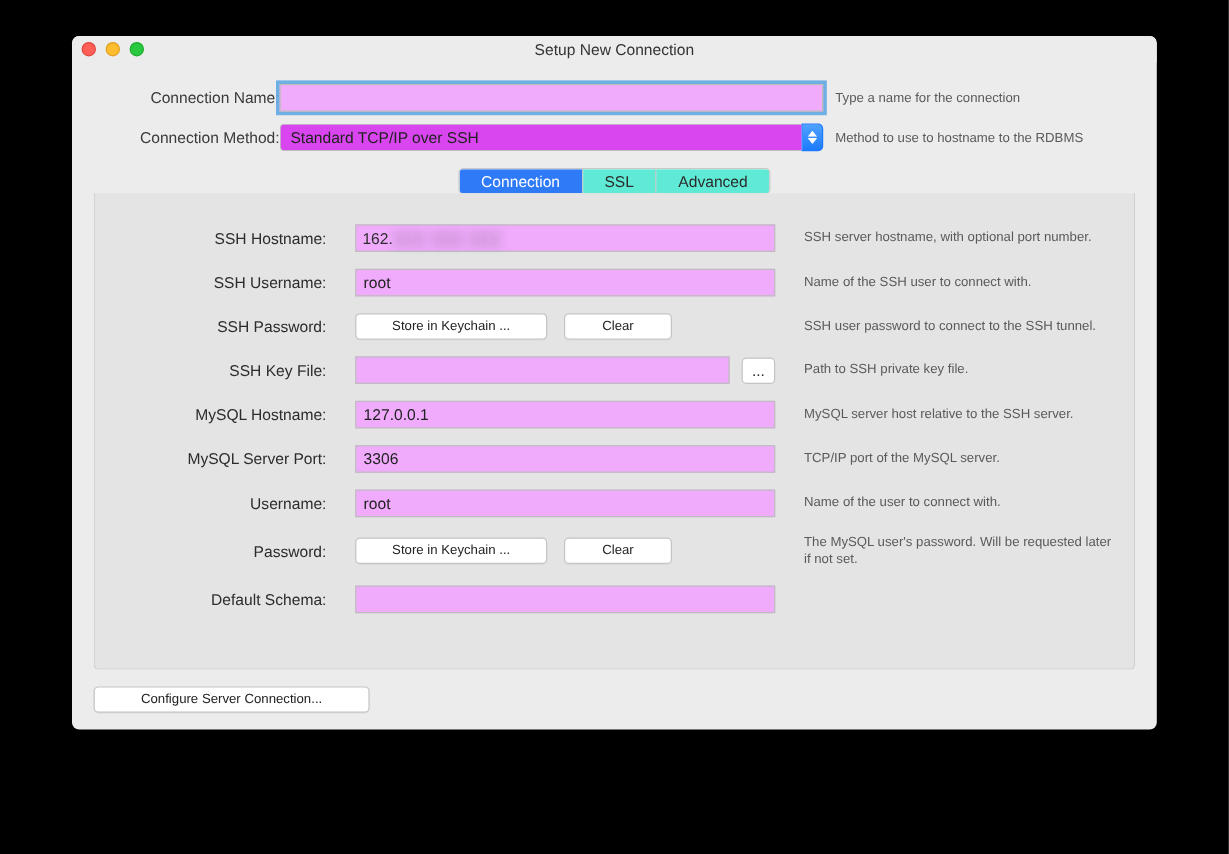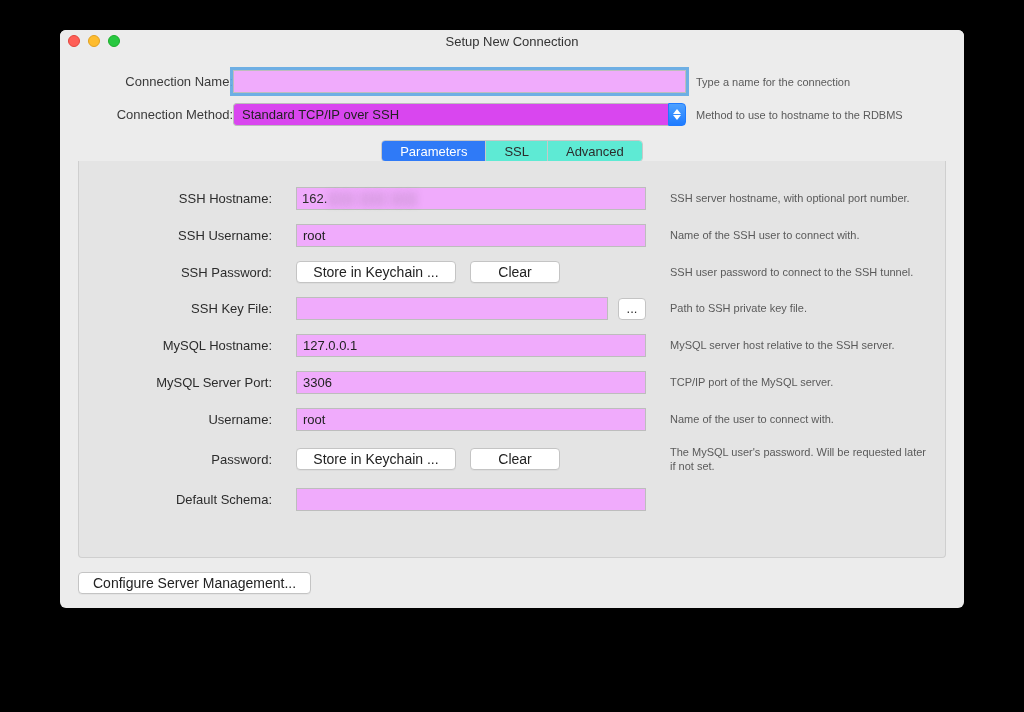--- a/index.html
+++ b/index.html
@@ -172,21 +172,21 @@
   .twin-btns {
     display: flex;
     gap: 14px;
   }
   .mac-btn {
     height: 22px;
     padding: 0 14px;
     background: #fff;
     border: 1px solid #c4c4c4;
     border-radius: 4px;
-    font-size: 14px;
+    font-size: 11px;
     font-family: inherit;
     color: #222;
     display: inline-flex;
     align-items: center;
     justify-content: center;
     cursor: default;
     box-shadow: 0 1px 0 rgba(0,0,0,0.03);
   }
   .mac-btn.primary {
     background: linear-gradient(#4ea1ff,#1e7bff);
@@ -256,21 +256,21 @@
           <svg width="8" height="5" viewBox="0 0 8 5">
               <polygon points="0,0 8,0 4,5" fill="#fff"></polygon>
             </svg>
         </div>
       </div>
       <div class="hint">Method to use to hostname to the RDBMS</div>
     </div>
 
     <div class="tabbar">
       <div class="tabcluster">
-        <div class="tab active">Parameters</div>
+        <div class="tab active">Connection</div>
         <div class="tab">SSL</div>
         <div class="tab">Advanced</div>
       </div>
     </div>
 
     <div class="panel">
 
       <div class="field-row">
         <div class="lbl">SSH Hostname:</div>
         <div style="position:relative;">
@@ -335,17 +335,17 @@
       </div>
 
       <div class="field-row" style="margin-bottom:0;">
         <div class="lbl">Default Schema:</div>
         <input type="text" value="" style="">
       </div>
 
     </div>
 
     <div class="footer">
-      <button class="mac-btn" style="min-width:230px;">Configure Server Management...</button>
+      <button class="mac-btn" style="min-width:230px;">Configure Server Connection...</button>
     </div>
 
   </div>
 </div>
 
 </body></html>

